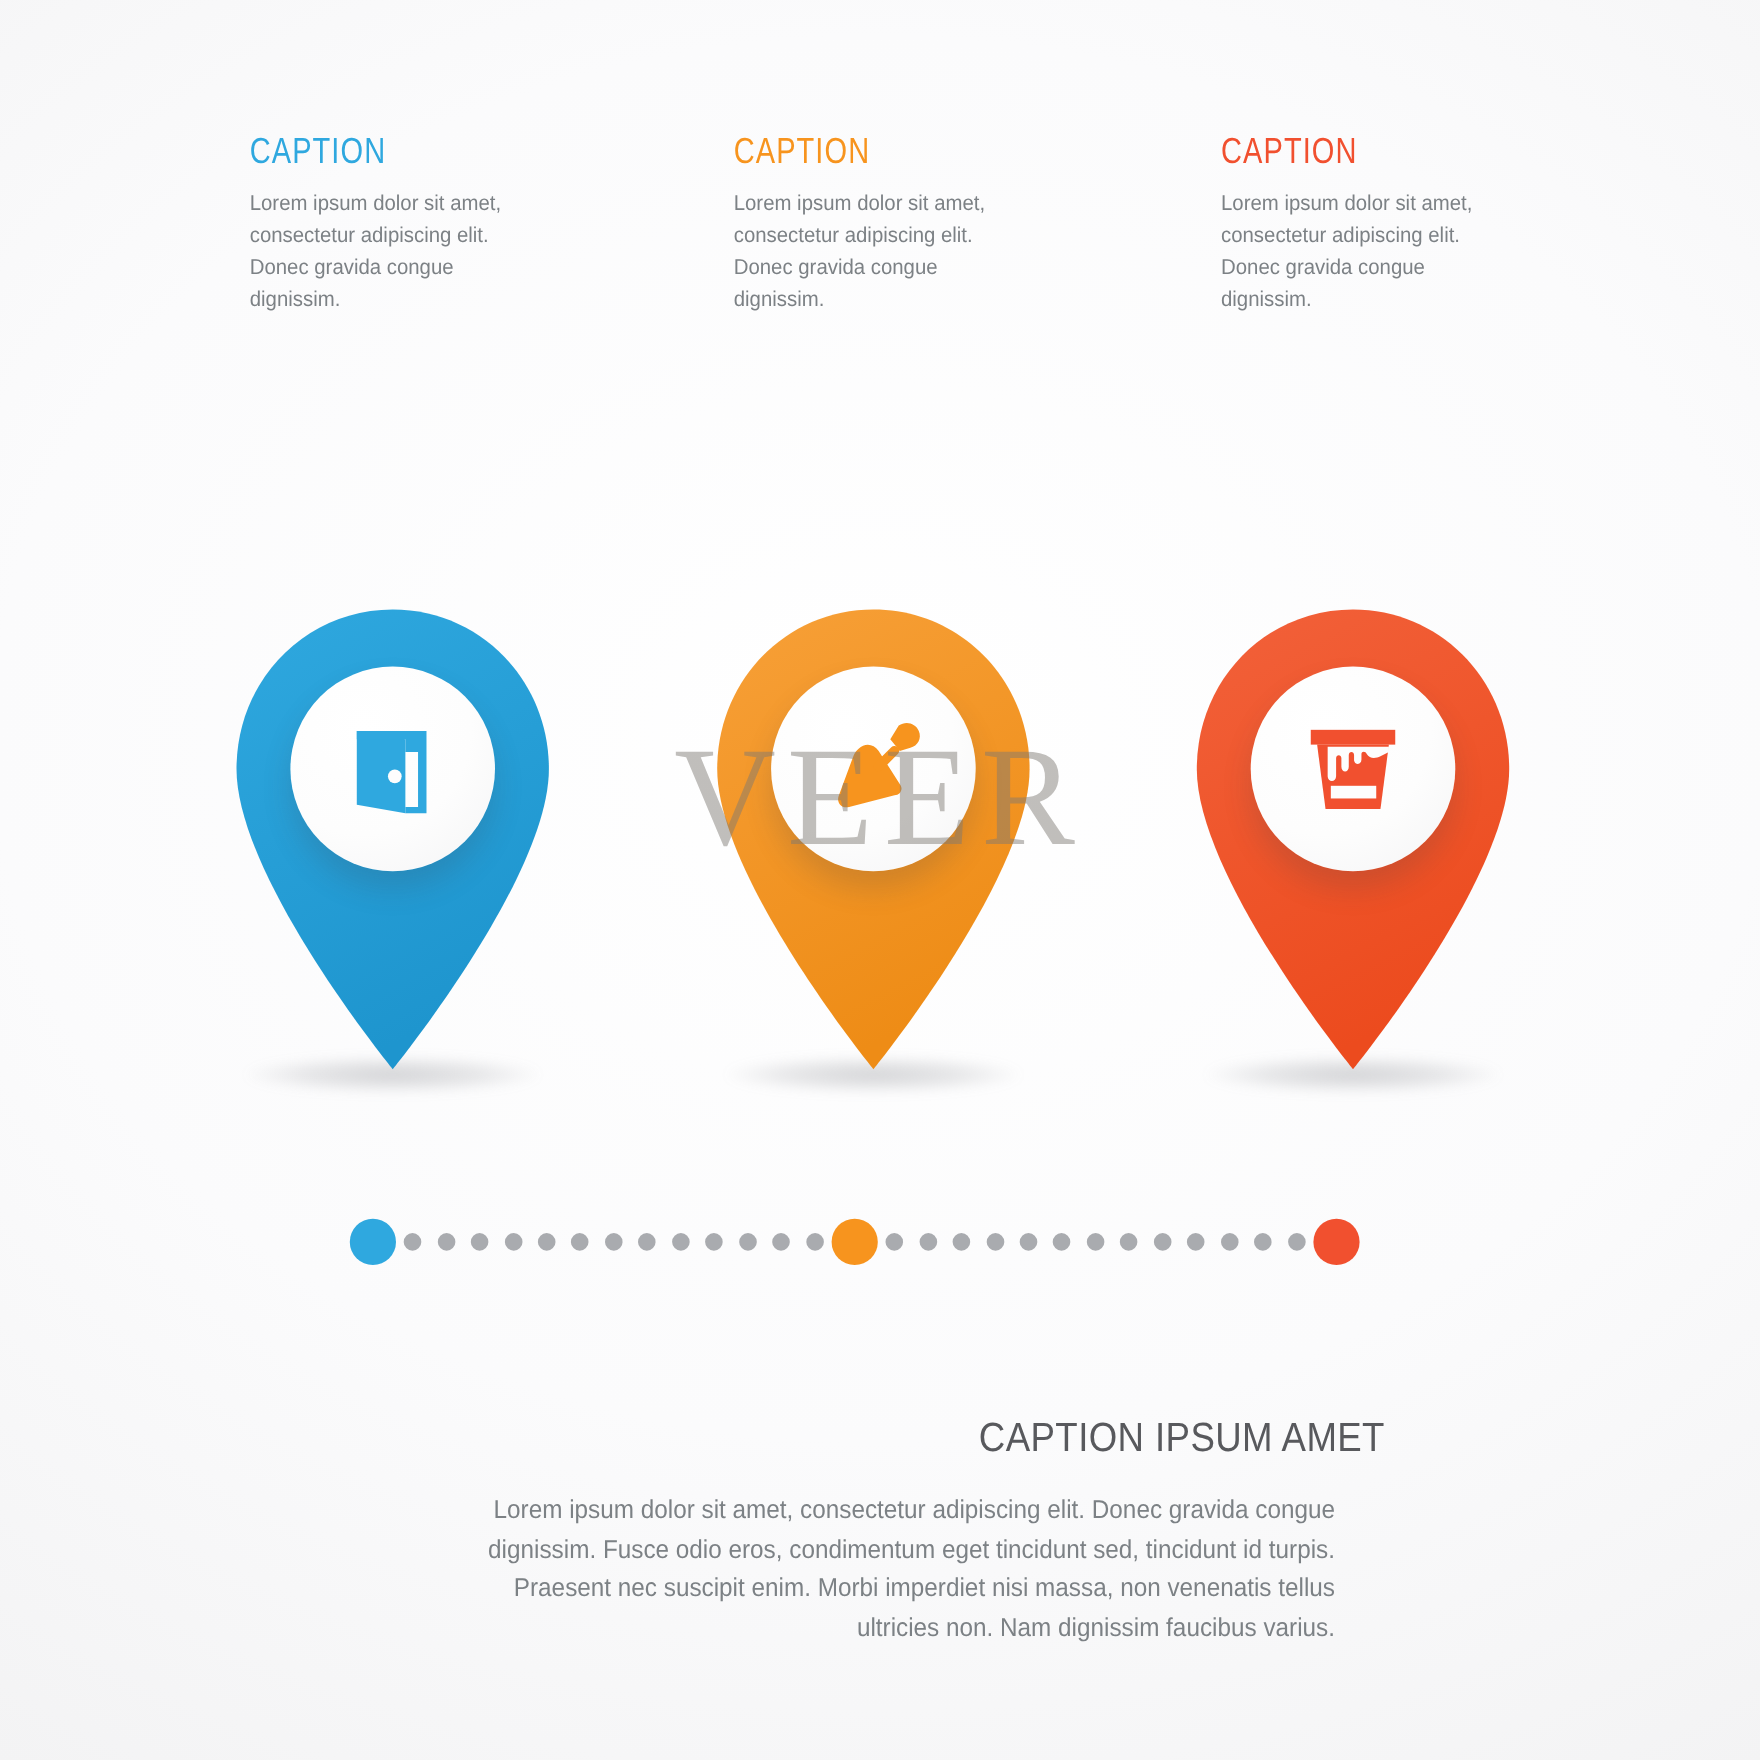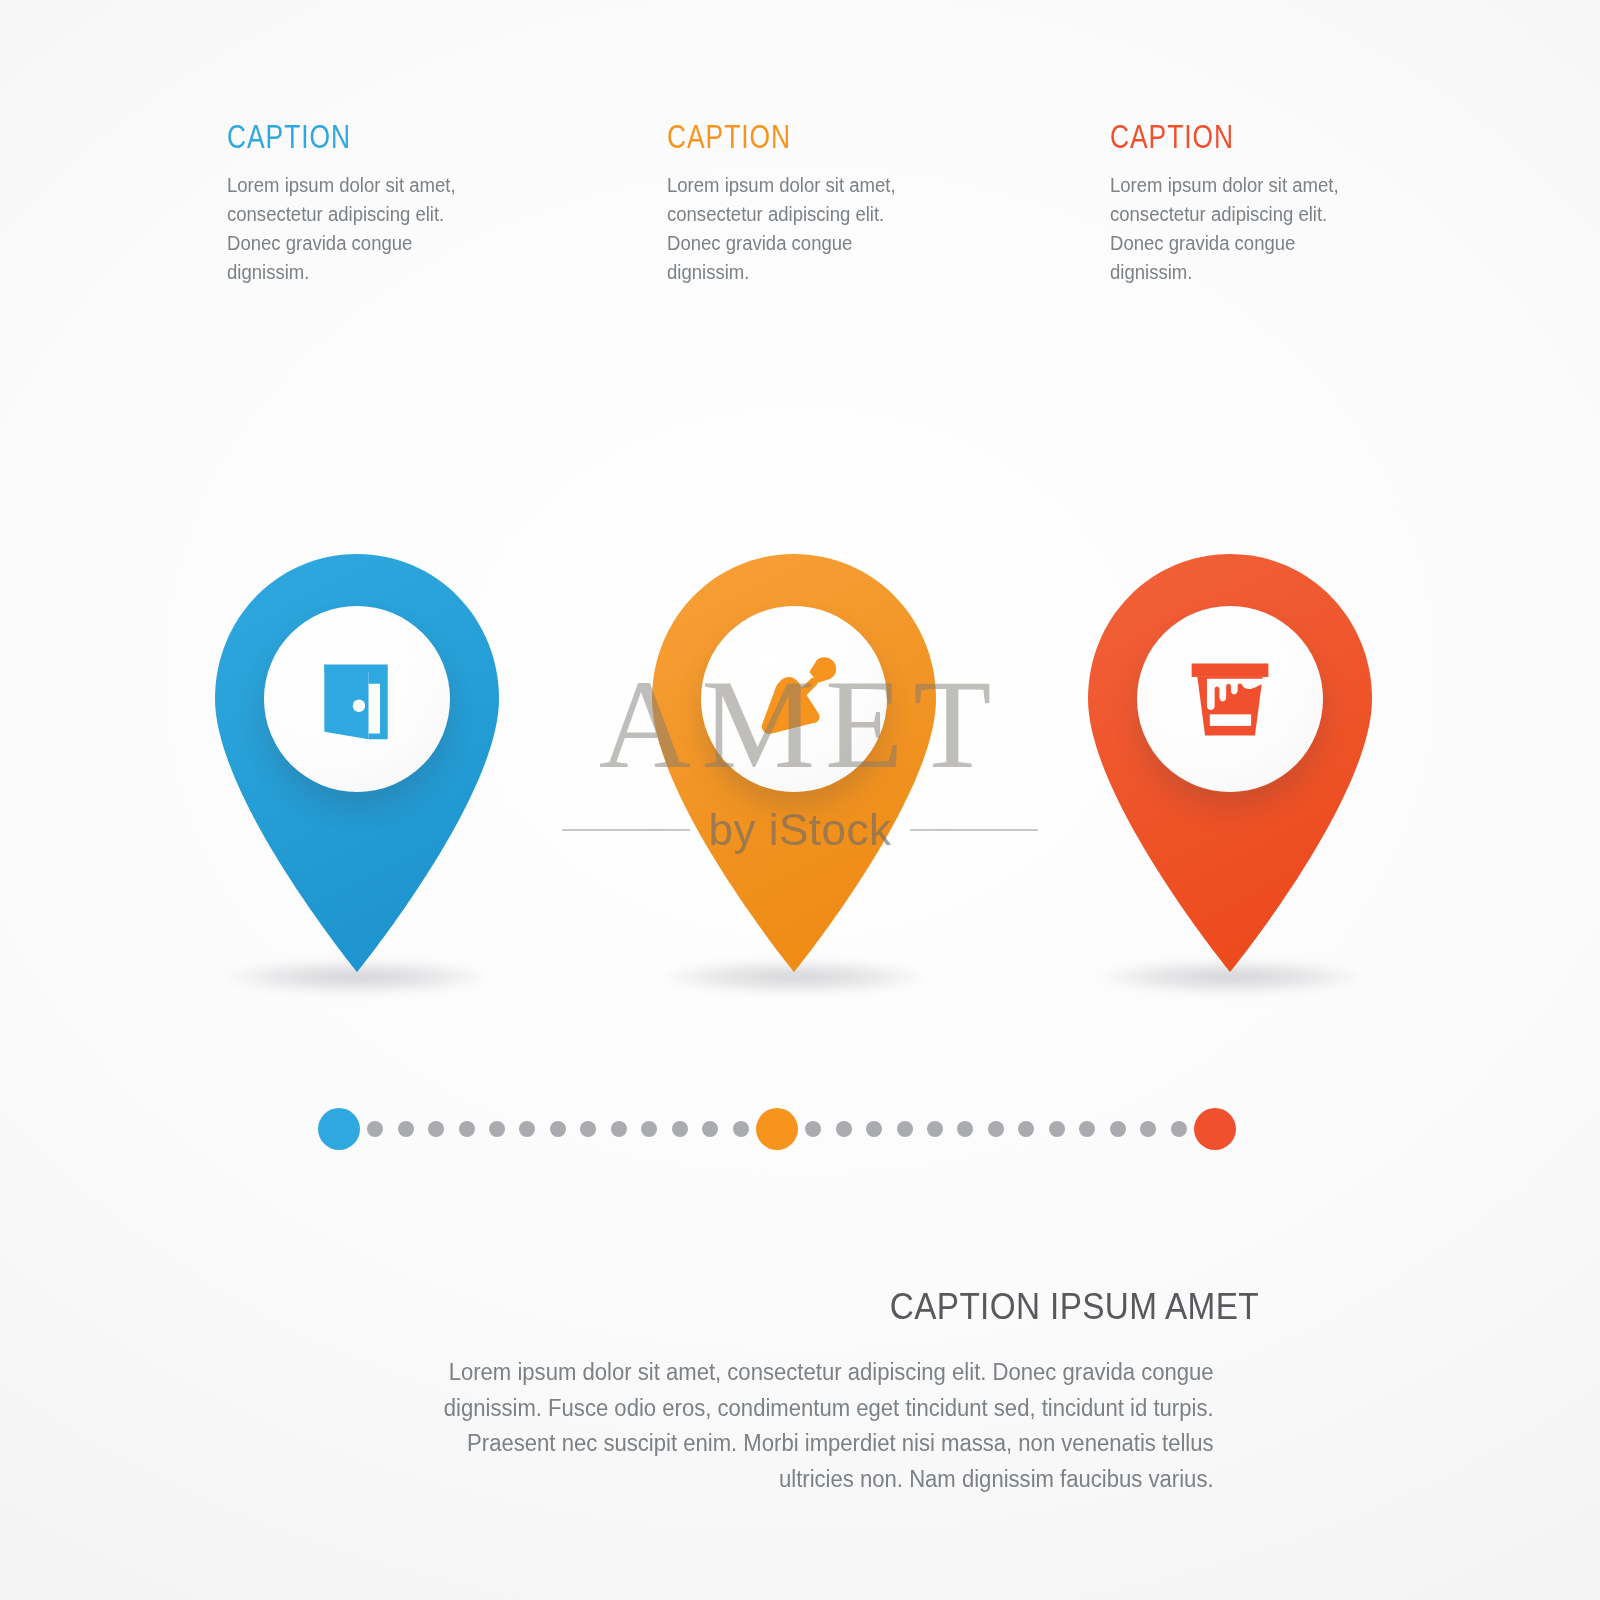--- a/index.html
+++ b/index.html
@@ -297,26 +297,21 @@
           <path d="M16 27 L84 27 L76 88 L24 88 Z" fill="#F1502F"></path>
           <path d="M26 33 L26 57 C26 63 34 63 34 57 L34 40 C34 36 39 36 39 40 L39 48 C39 54 46 54 46 48 L46 37 C46 33 51 33 51 37 L51 42 C52 47 58 46 58 41 L58 36 C58 33 62 33 63 36 C66 41 72 40 76 38 L84 34 L84 29 L26 29 Z" fill="#fdfdfd"></path>
           <rect x="29" y="66" width="43" height="12" fill="#fdfdfd"></rect>
         </svg>
       </div>
     </div>
 
   </div>
 
   <div class="watermark">
-    <div class="wm-word">AMET</div>
-    <div class="wm-sub-row">
-      <span class="wm-rule"></span>
-      <span class="wm-sub">by iStock</span>
-      <span class="wm-rule"></span>
-    </div>
+    <div class="wm-word">VEER</div>
   </div>
 
   <div class="timeline">
     <span class="tl-node big" style="background:#2FA8DF"></span>
     <span class="tl-gap" id="gap1">
         <span class="tl-node small" style="background: rgb(169, 171, 175);"></span>
         <span class="tl-node small" style="background: rgb(169, 171, 175);"></span>
         <span class="tl-node small" style="background: rgb(169, 171, 175);"></span>
         <span class="tl-node small" style="background: rgb(169, 171, 175);"></span>
         <span class="tl-node small" style="background: rgb(169, 171, 175);"></span>

